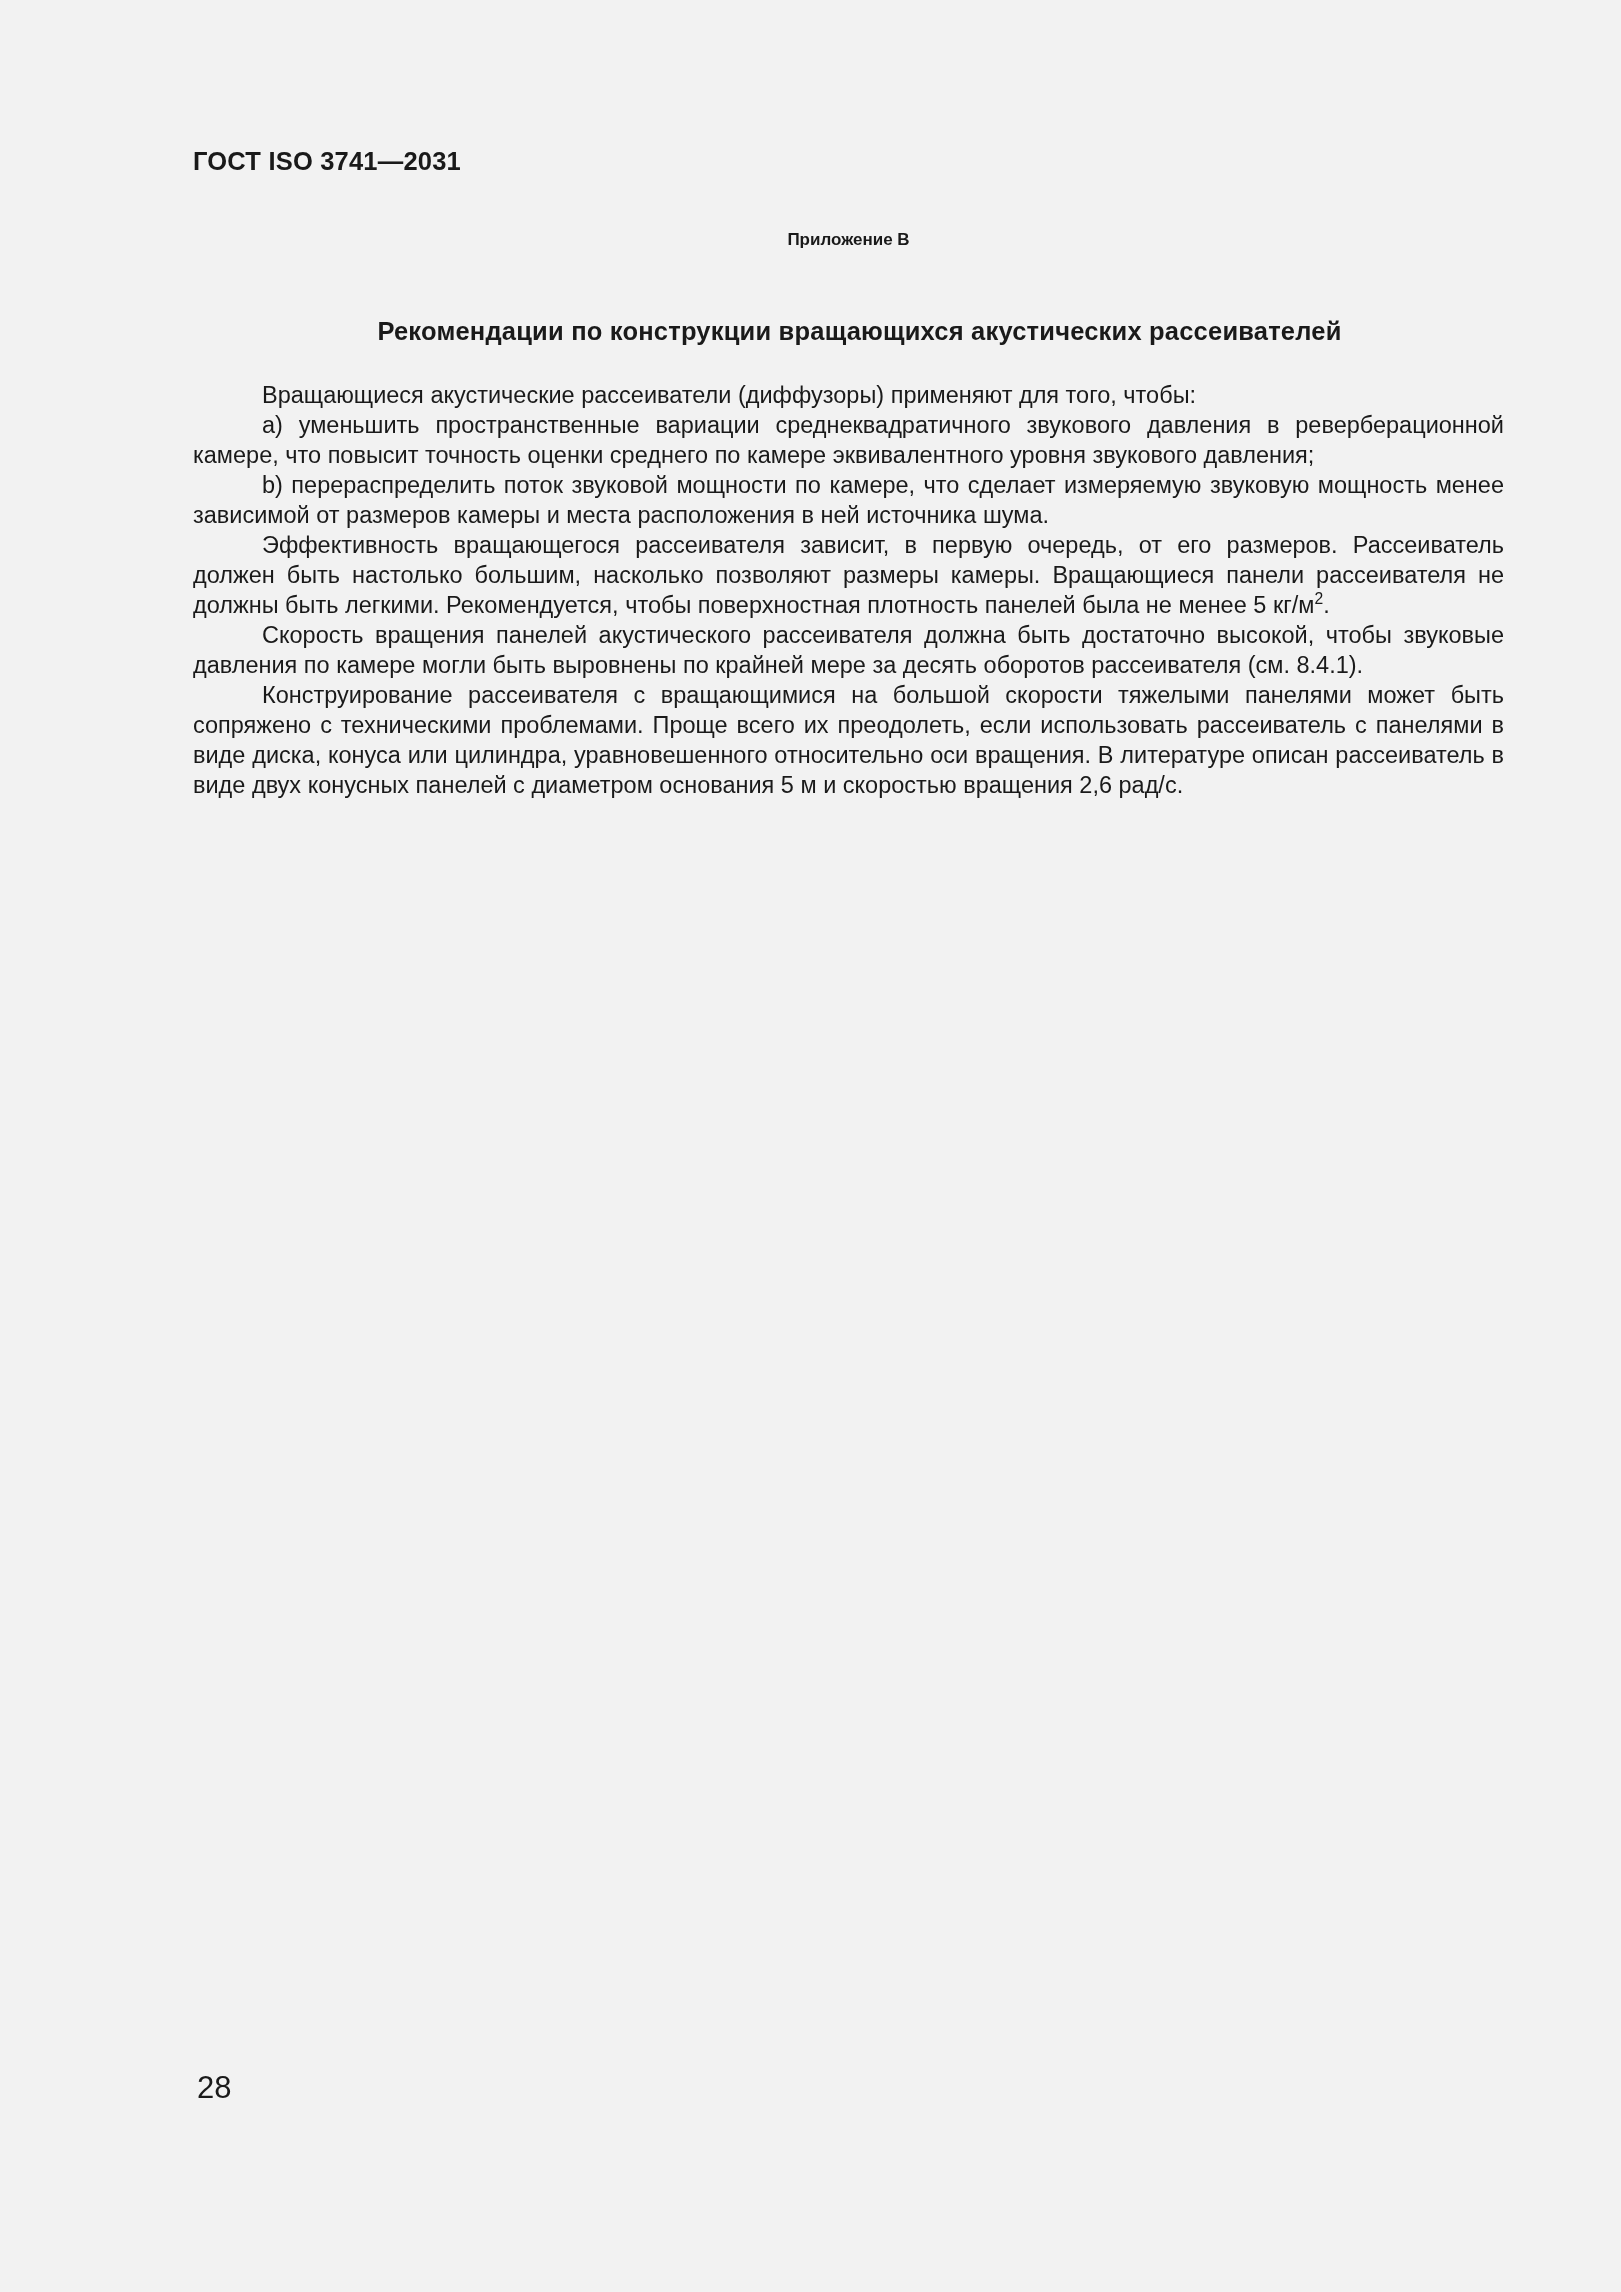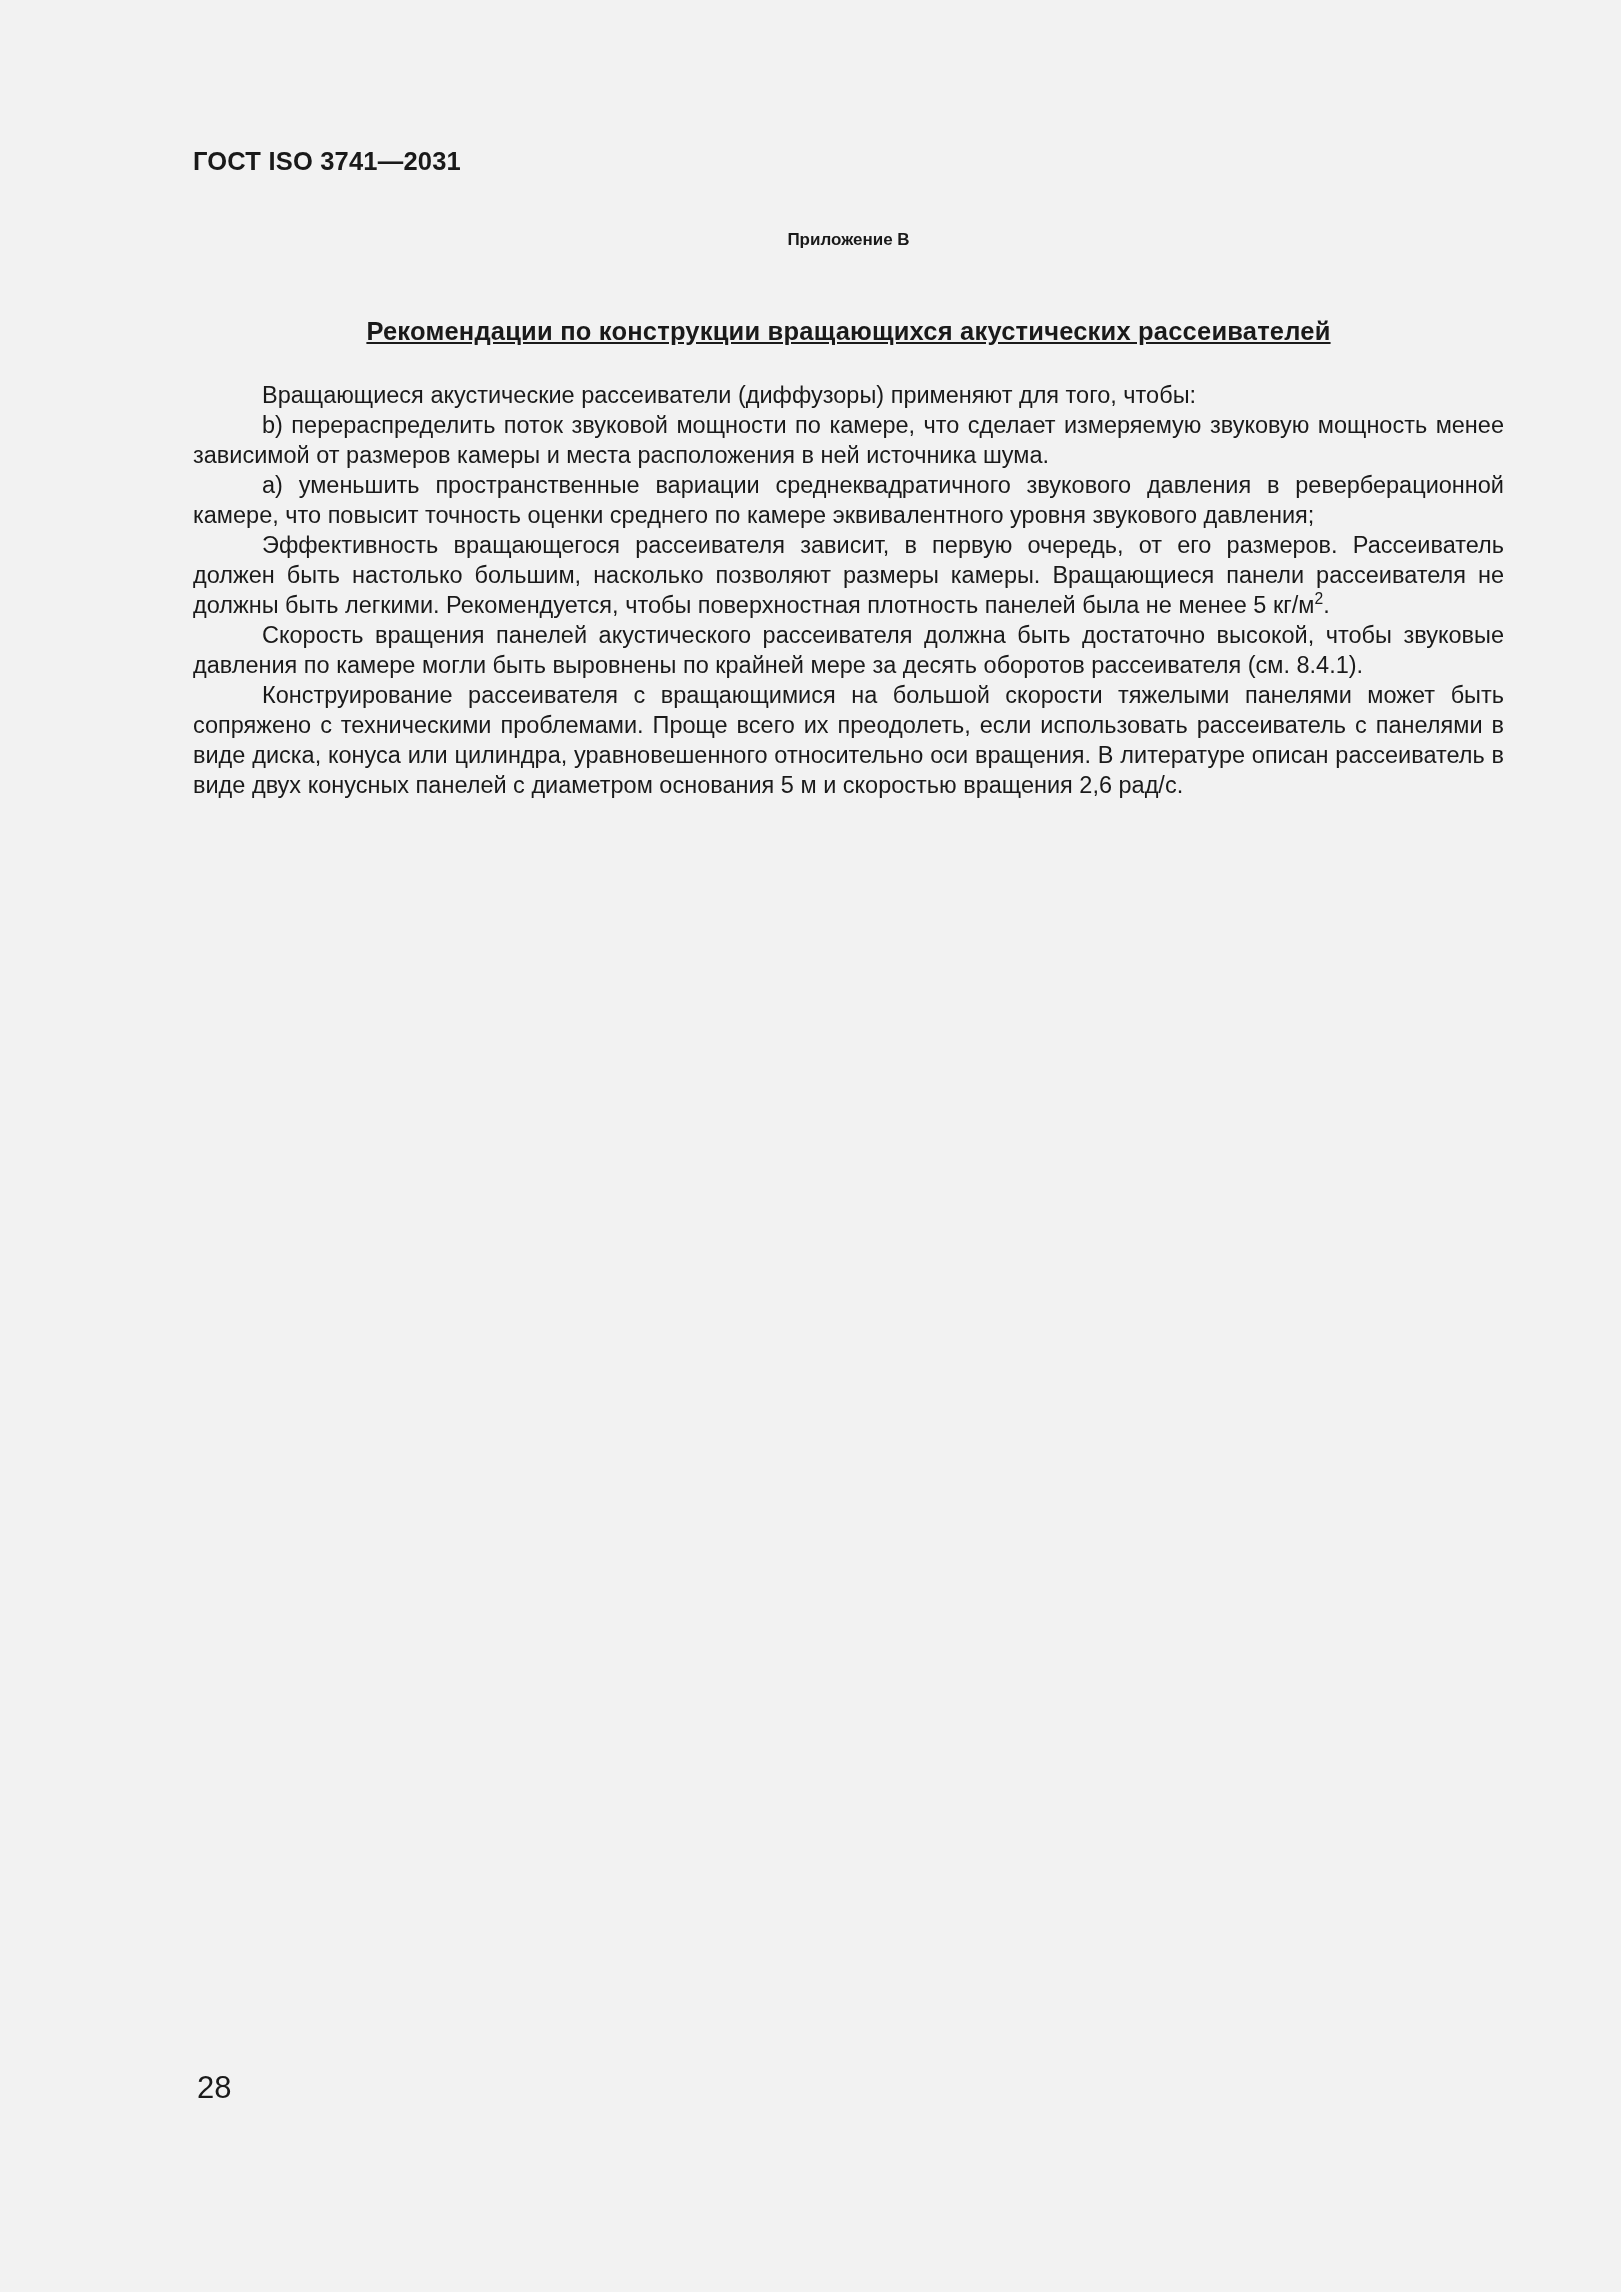--- a/index.html
+++ b/index.html
@@ -13,22 +13,22 @@
   }
   .header {
     position: absolute; left: 193px; top: 147px;
     font-size: 25.5px; font-weight: bold; letter-spacing: 0.2px;
   }
   .appendix {
     position: absolute; left: 193px; width: 1311px; top: 225px;
     text-align: center; font-weight: bold; font-size: 17px; line-height: 29px;
   }
   .title {
-    position: absolute; left: 193px; width: 1311px; top: 317px;
-    text-align: center; font-weight: bold; font-size: 25.5px; letter-spacing: 0.2px; text-decoration: underline;
+    position: absolute; left: 204px; width: 1311px; top: 317px;
+    text-align: center; font-weight: bold; font-size: 25.5px; letter-spacing: 0.2px;
   }
   .body {
     position: absolute; left: 193px; width: 1311px; top: 380px;
     font-size: 23.5px; line-height: 30px; text-align: justify;
   }
   .body p { margin: 0; text-indent: 69px; }
   .body sup { font-size: 15.7px; line-height: 0; vertical-align: 8.8px; }
   .page-num {
     position: absolute; left: 197px; top: 2070px; font-size: 31px;
   }
@@ -39,21 +39,21 @@
 <div class="header">ГОСТ ISO 3741—2031</div>
 
 <div class="appendix">
   <div>Приложение В</div>
 </div>
 
 <div class="title">Рекомендации по конструкции вращающихся акустических рассеивателей</div>
 
 <div class="body">
   <p>Вращающиеся акустические рассеиватели (диффузоры) применяют для того, чтобы:</p>
+  <p>а) уменьшить пространственные вариации среднеквадратичного звукового давления в реверберационной камере, что повысит точность оценки среднего по камере эквивалентного уровня звукового давления;</p>
   <p>b) перераспределить поток звуковой мощности по камере, что сделает измеряемую звуковую мощность менее зависимой от размеров камеры и места расположения в ней источника шума.</p>
-  <p>а) уменьшить пространственные вариации среднеквадратичного звукового давления в реверберационной камере, что повысит точность оценки среднего по камере эквивалентного уровня звукового давления;</p>
   <p><span>Эффективность вращающегося рассеивателя зависит, в первую очередь, от его размеров. Рассеиватель должен быть настолько большим, насколько позволяют размеры камеры. Вращающиеся панели рассеивателя не должны быть легкими. Рекомендуется, чтобы поверхностная плотность панелей была не менее 5 кг/м</span><sup>2</sup><span>.</span></p>
   <p>Скорость вращения панелей акустического рассеивателя должна быть достаточно высокой, чтобы звуковые давления по камере могли быть выровнены по крайней мере за десять оборотов рассеивателя (см. 8.4.1).</p>
   <p>Конструирование рассеивателя с вращающимися на большой скорости тяжелыми панелями может быть сопряжено с техническими проблемами. Проще всего их преодолеть, если использовать рассеиватель с панелями в виде диска, конуса или цилиндра, уравновешенного относительно оси вращения. В литературе описан рассеиватель в виде двух конусных панелей с диаметром основания 5 м и скоростью вращения 2,6 рад/с.</p>
 </div>
 
 <div class="page-num">28</div>
 
 
 </body></html>

